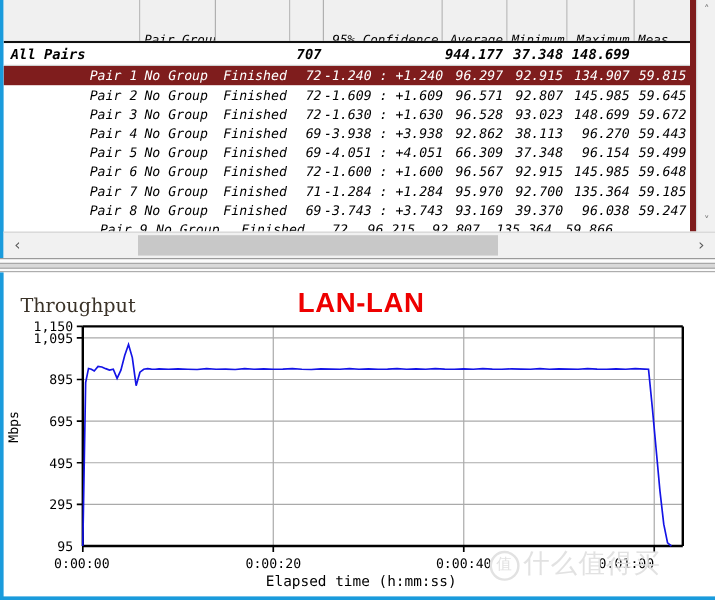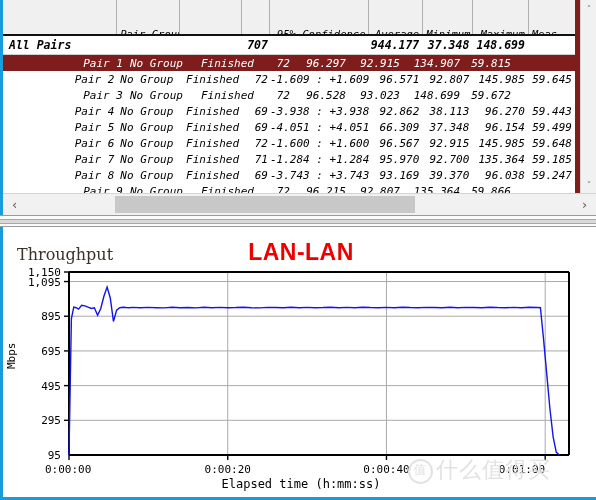--- a/index.html
+++ b/index.html
@@ -340,20 +340,21 @@
 
       <div class="rows" id="rows-host">
           <div class="row sel">
             <div class="c c-tree">
               <div class="tree-v"></div>
             </div>
             <div class="c c-pair">Pair 1</div>
             <div class="c c-group">No Group</div>
             <div class="c c-run">Finished</div>
             <div class="c c-n">72</div>
+            <div class="c c-ci">-1.240 : +1.240</div>
             <div class="c c-avg">96.297</div>
             <div class="c c-min">92.915</div>
             <div class="c c-max">134.907</div>
             <div class="c c-meas">59.815</div>
           </div>
           <div class="row">
             <div class="c c-tree">
               <div class="tree-dot"></div>
             </div>
             <div class="c c-pair">Pair 2</div>
@@ -367,20 +368,21 @@
             <div class="c c-meas">59.645</div>
           </div>
           <div class="row">
             <div class="c c-tree">
               <div class="tree-dot"></div>
             </div>
             <div class="c c-pair">Pair 3</div>
             <div class="c c-group">No Group</div>
             <div class="c c-run">Finished</div>
             <div class="c c-n">72</div>
+            <div class="c c-ci">-1.630 : +1.630</div>
             <div class="c c-avg">96.528</div>
             <div class="c c-min">93.023</div>
             <div class="c c-max">148.699</div>
             <div class="c c-meas">59.672</div>
           </div>
           <div class="row">
             <div class="c c-tree">
               <div class="tree-dot"></div>
             </div>
             <div class="c c-pair">Pair 4</div>

